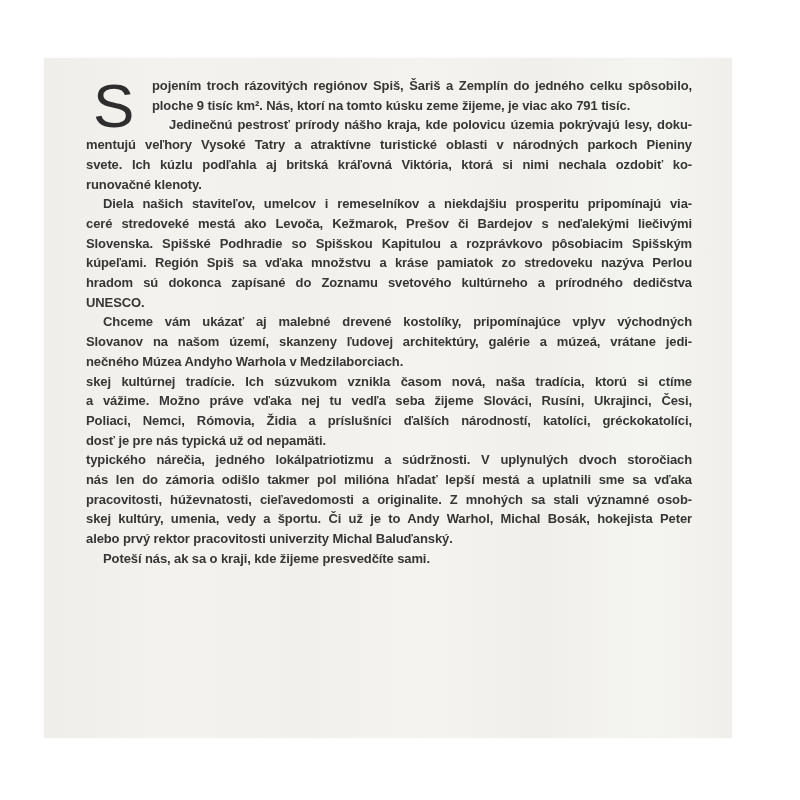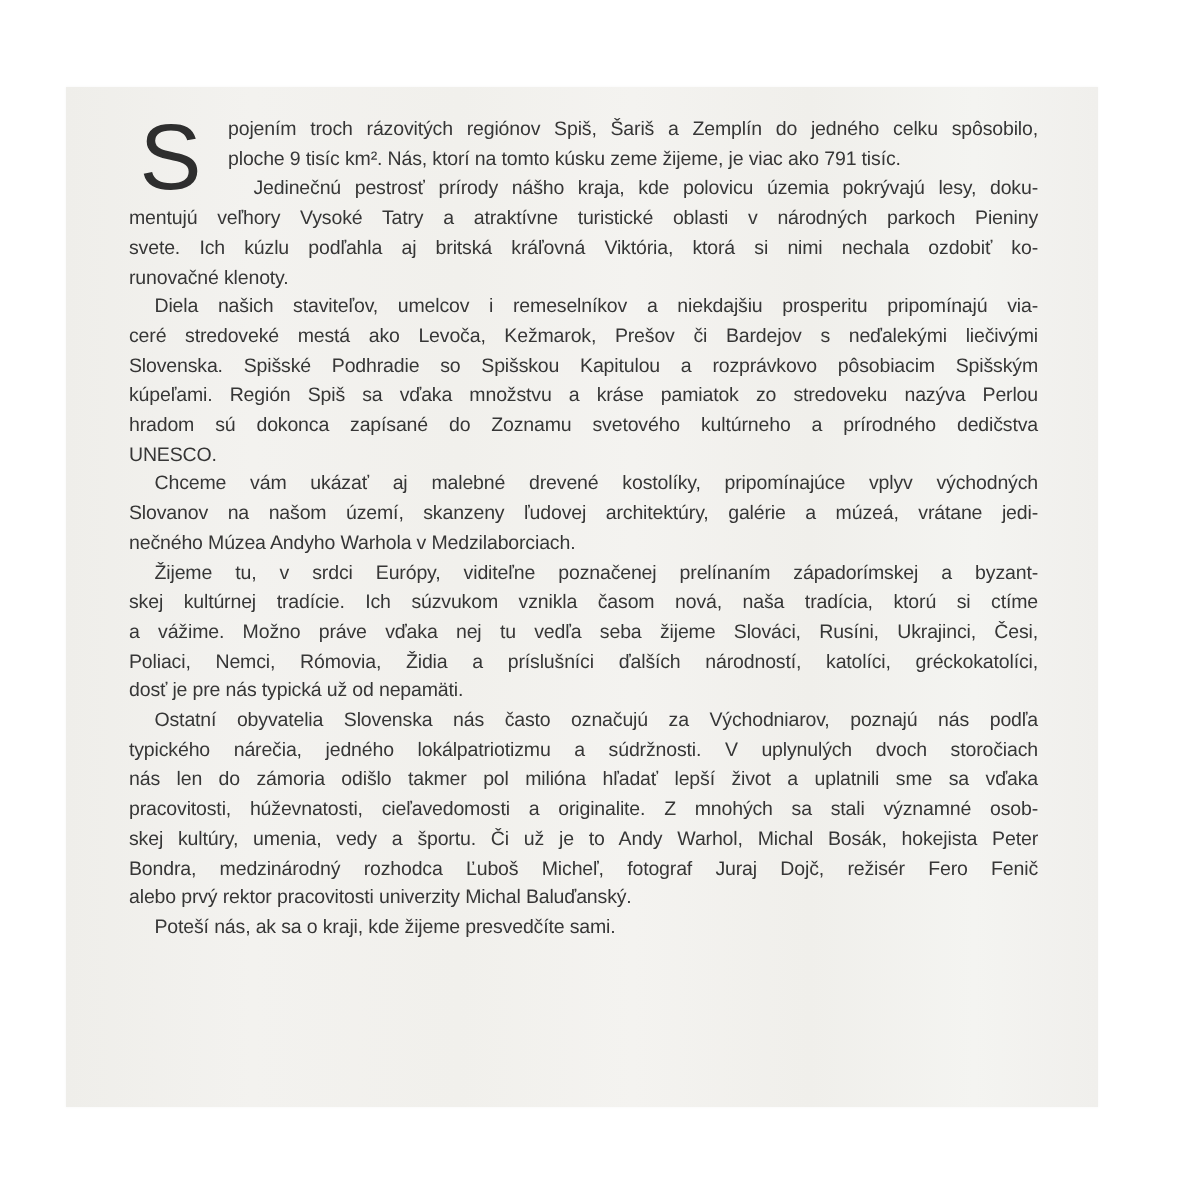--- a/index.html
+++ b/index.html
@@ -35,20 +35,21 @@
     width: 606px;
     color: #363636;
     font-size: 13px;
     letter-spacing: -0.1px;
     line-height: 19.7px;
   }
   .para { margin: 0; }
   .line {
     text-align: justify;
     text-align-last: justify;
+    font-weight: bold;
   }
   .line.last { text-align-last: left; }
   .line.indent { text-indent: 17px; }
   .drop-cap {
     float: left;
     width: 39px;
     padding-left: 7px;
     height: 59px;
     font-size: 62px;
     line-height: 60px;
@@ -81,33 +82,30 @@
           <div class="line">kúpeľami. Región Spiš sa vďaka množstvu a kráse pamiatok zo stredoveku nazýva Perlou</div>
           <div class="line">hradom sú dokonca zapísané do Zoznamu svetového kultúrneho a prírodného dedičstva</div>
           <div class="line last">UNESCO.</div>
         </div>
         <div class="para">
           <div class="line indent">Chceme vám ukázať aj malebné drevené kostolíky, pripomínajúce vplyv východných</div>
           <div class="line">Slovanov na našom území, skanzeny ľudovej architektúry, galérie a múzeá, vrátane jedi-</div>
           <div class="line last">nečného Múzea Andyho Warhola v Medzilaborciach.</div>
         </div>
         <div class="para">
-          <div class="line indent">Žijeme tu, v srdci Európy, viditeľne poznačenej prelínaním západorímskej a byzant-</div>
           <div class="line">skej kultúrnej tradície. Ich súzvukom vznikla časom nová, naša tradícia, ktorú si ctíme</div>
           <div class="line">a vážime. Možno práve vďaka nej tu vedľa seba žijeme Slováci, Rusíni, Ukrajinci, Česi,</div>
           <div class="line">Poliaci, Nemci, Rómovia, Židia a príslušníci ďalších národností, katolíci, gréckokatolíci,</div>
           <div class="line last">dosť je pre nás typická už od nepamäti.</div>
         </div>
         <div class="para">
-          <div class="line indent">Ostatní obyvatelia Slovenska nás často označujú za Východniarov, poznajú nás podľa</div>
           <div class="line">typického nárečia, jedného lokálpatriotizmu a súdržnosti. V uplynulých dvoch storočiach</div>
-          <div class="line">nás len do zámoria odišlo takmer pol milióna hľadať lepší život a uplatnili sme sa vďaka</div>
+          <div class="line">nás len do zámoria odišlo takmer pol milióna hľadať lepší mestá a uplatnili sme sa vďaka</div>
           <div class="line">pracovitosti, húževnatosti, cieľavedomosti a originalite. Z mnohých sa stali významné osob-</div>
           <div class="line">skej kultúry, umenia, vedy a športu. Či už je to Andy Warhol, Michal Bosák, hokejista Peter</div>
-          <div class="line">Bondra, medzinárodný rozhodca Ľuboš Micheľ, fotograf Juraj Dojč, režisér Fero Fenič</div>
           <div class="line last">alebo prvý rektor pracovitosti univerzity Michal Baluďanský.</div>
         </div>
         <div class="para">
           <div class="line last indent">Poteší nás, ak sa o kraji, kde žijeme presvedčíte sami.</div>
         </div>
       </div>
   </div>
 </div>
 
 </body></html>

